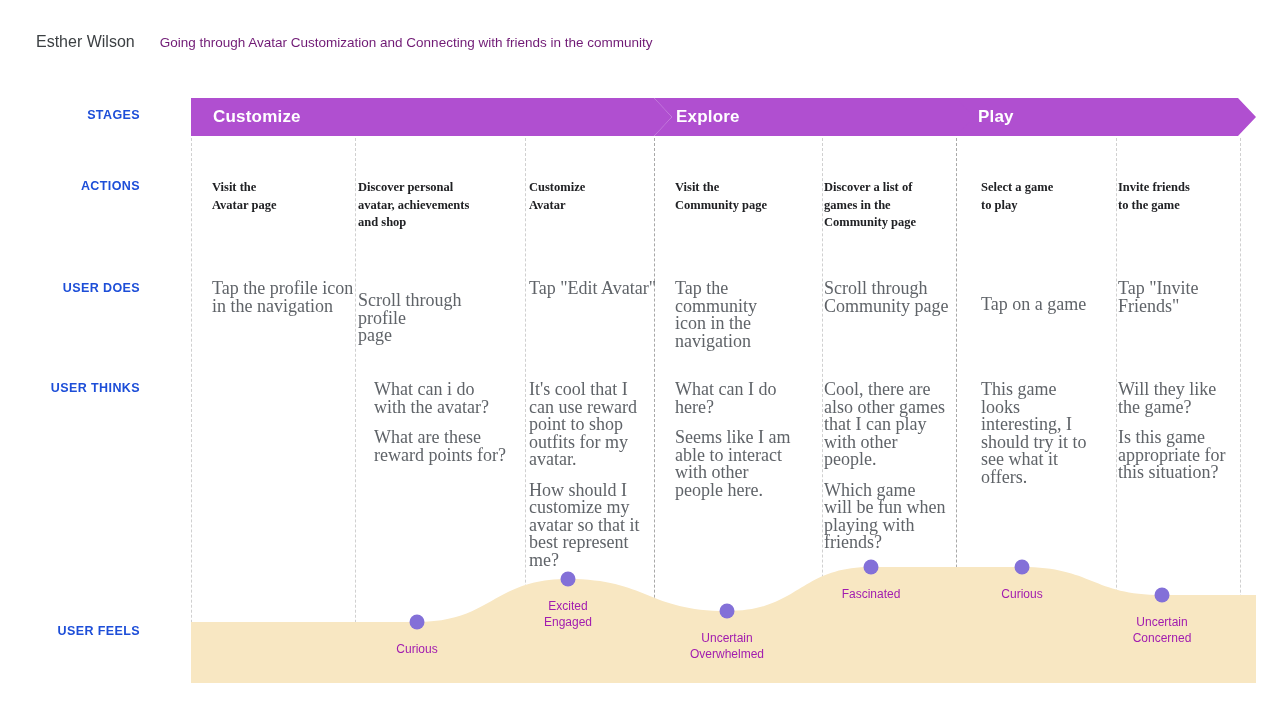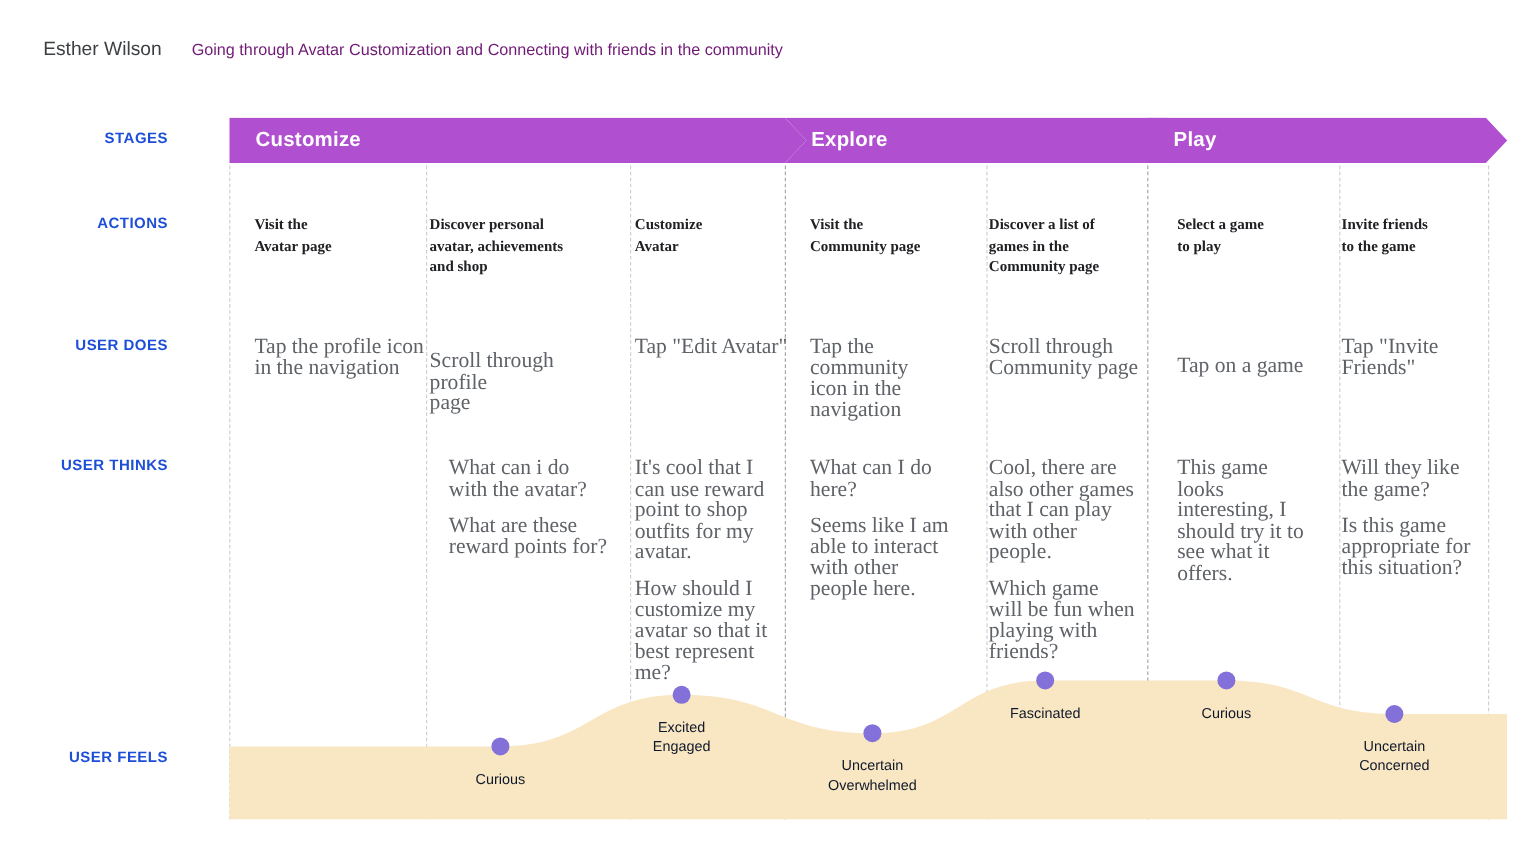--- a/index.html
+++ b/index.html
@@ -118,21 +118,21 @@
     left: 0;
     top: 0;
     width: 1065px;
     height: 585px;
     pointer-events: none;
   }
   .emotion-label {
     position: absolute;
     font-size: 12px;
     line-height: 16px;
-    color: #0f172a;
+    color: #a21caf;
     text-align: center;
     transform: translateX(-50%);
     white-space: nowrap;
   }
   .emotion-dot {
     position: absolute;
     width: 15px;
     height: 15px;
     border-radius: 50%;
     background: #8370d8;

